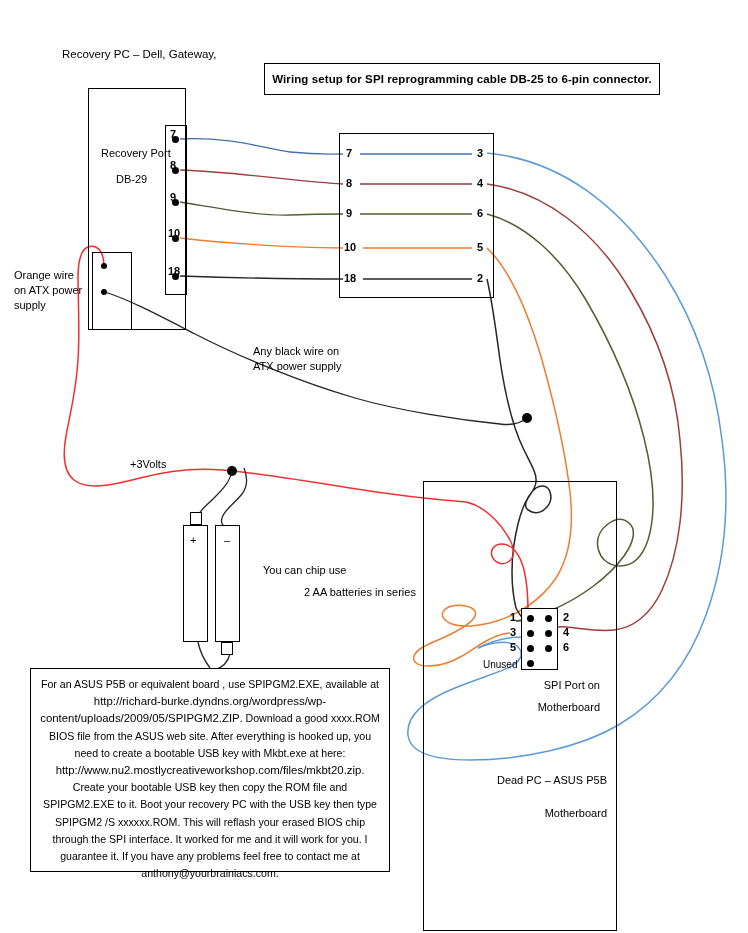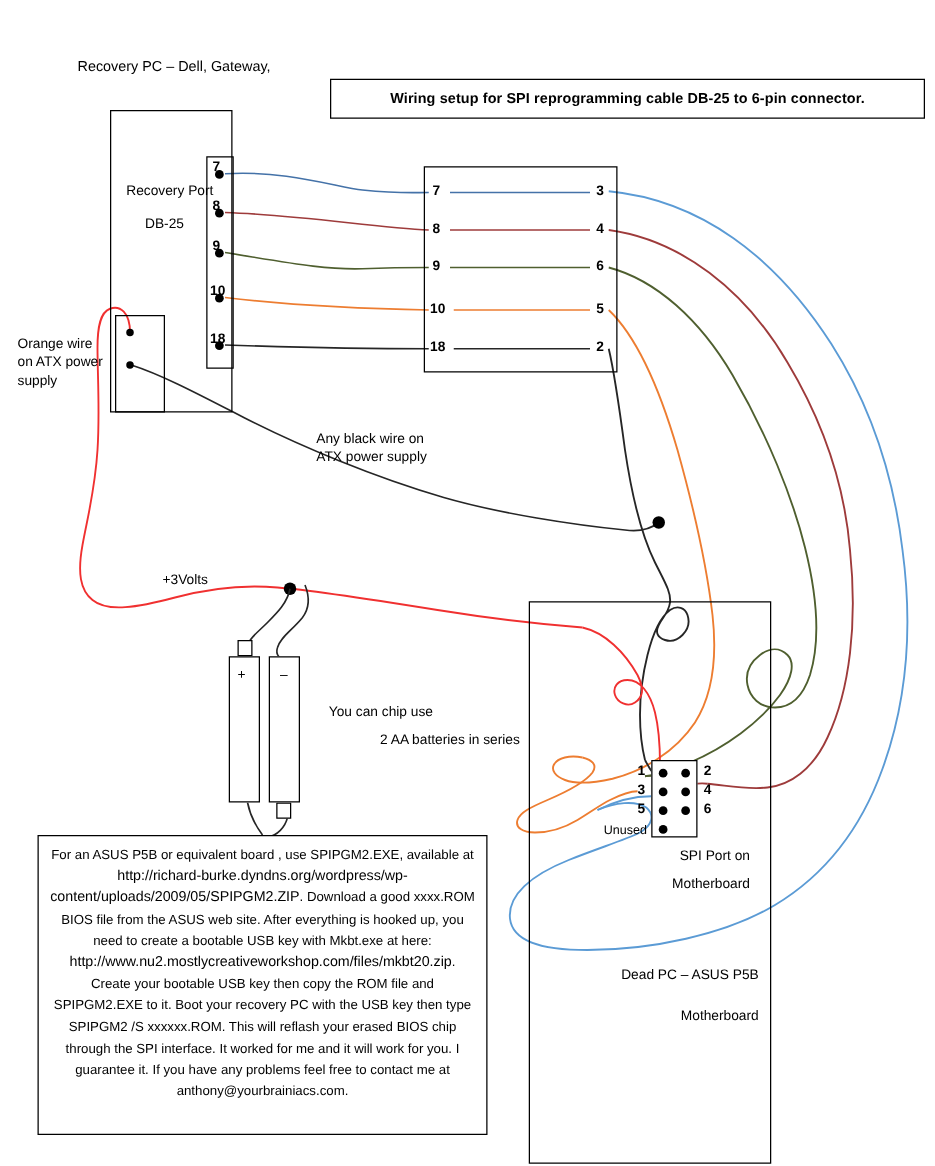--- a/index.html
+++ b/index.html
@@ -226,29 +226,29 @@
   <div class="box" style="left:88px; top:88px; width:98px; height:242px;"></div>
 
   <div class="box" style="left:92px; top:252px; width:40px; height:78px;"></div>
 
   <div class="box" style="left:165px; top:125px; width:22px; height:170px;"></div>
 
   <div class="box" style="left:339px; top:133px; width:155px; height:165px;"></div>
 
   <div class="box" style="left:423px; top:481px; width:194px; height:450px;"></div>
 
-  <div class="title-box" style="left:264px; top:63px; width:476px; height:32px;">
+  <div class="title-box" style="left:264px; top:63px; width:396px; height:32px;">
     <span class="title-text">Wiring setup for SPI reprogramming cable  DB-25 to 6-pin connector.</span>
   </div>
 
   <div class="lbl" style="left:62px; top:47px; font-size:11.5px;">Recovery PC – Dell, Gateway,</div>
 
   <div class="lbl" style="left:101px; top:146px;">Recovery Port</div>
 
-  <div class="lbl" style="left:116px; top:172px;">DB-25</div>
+  <div class="lbl" style="left:116px; top:172px;">DB-29</div>
 
   <div style="position:absolute; left:253px; top:344px; width:120px;">
     <div class="lbl" style="position:static; display:block;">Any black wire on</div>
     <div class="lbl" style="position:static; display:block;">ATX power supply</div>
   </div>
 
   <div style="position:absolute; left:14px; top:268px; width:82px;">
     <div class="lbl" style="position:static; display:block;">Orange wire</div>
     <div class="lbl" style="position:static; display:block;">on ATX power</div>
     <div class="lbl" style="position:static; display:block;">supply</div>
@@ -341,19 +341,19 @@
 
     <div class="pinnum" style="left:510px; top:627px;">3</div>
     <div class="pinnum" style="left:563px; top:627px;">4</div>
 
     <div class="pinnum" style="left:510px; top:642px;">5</div>
     <div class="pinnum" style="left:563px; top:642px;">6</div>
 
     <div class="lbl" style="left:483px; top:657px; font-size:10px;">Unused</div>
   </div>
 
-  <div class="instr-box" style="left:30px; top:668px; width:360px; height:240px;">
+  <div class="instr-box" style="left:30px; top:668px; width:360px; height:204px;">
     <span>For an ASUS P5B or equivalent board , use SPIPGM2.EXE,</span>
     <span>available at </span><span class="url">http://richard-burke.dyndns.org/wordpress/wp-content/uploads/2009/05/SPIPGM2.ZIP</span><span>.  Download a good xxxx.ROM BIOS file  from the ASUS web site. After  everything is hooked up, you need to create a bootable USB key with Mkbt.exe at here:</span>
     <span class="url">http://www.nu2.mostlycreativeworkshop.com/files/mkbt20.zip</span><span>. Create your bootable USB key then copy the ROM file and SPIPGM2.EXE to it.  Boot your recovery PC with the USB key then type SPIPGM2 /S xxxxxx.ROM. This will reflash  your erased BIOS chip through the SPI interface. It worked for me and it will work for you. I guarantee it. If you have any problems feel free to contact  me at anthony@yourbrainiacs.com.</span>
   </div>
 
 </div>
 
 </body></html>

